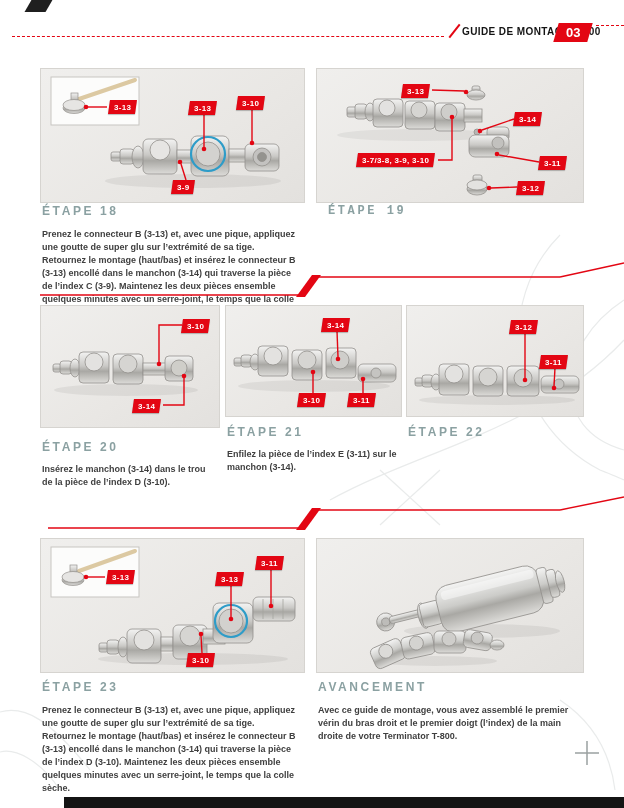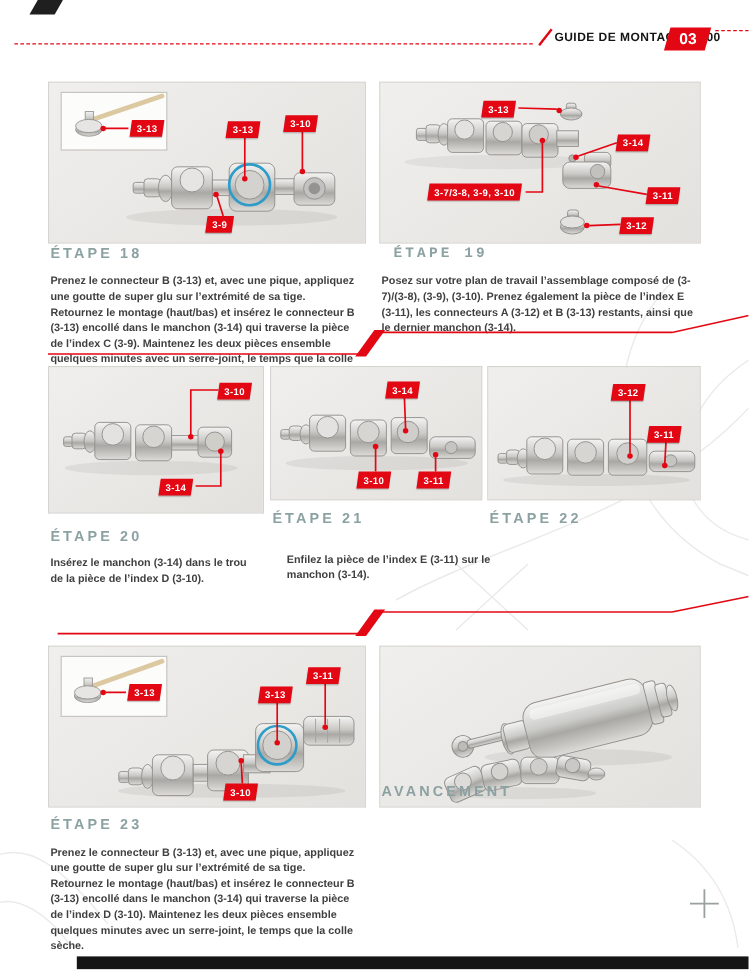--- a/index.html
+++ b/index.html
@@ -162,21 +162,20 @@
     <div class="plabel" style="left:85px;top:15px;"><span>3-13</span></div>
     <div class="plabel" style="left:197px;top:43px;"><span>3-14</span></div>
     <div class="plabel" style="left:40px;top:84px;"><span>3-7/3-8, 3-9, 3-10</span></div>
     <div class="plabel" style="left:222px;top:87px;"><span>3-11</span></div>
     <div class="plabel" style="left:200px;top:112px;"><span>3-12</span></div>
   </figure>
 
   <h2 class="step-h" style="left:42px;top:205px;margin:0;">ÉTAPE 18</h2>
   <p class="step-p" style="left:42px;top:228px;width:258px;margin:0;">Prenez le connecteur B (3-13) et, avec une pique, appliquez une goutte de super glu sur l’extrémité de sa tige. Retournez le montage (haut/bas) et insérez le connecteur B (3-13) encollé dans le manchon (3-14) qui traverse la pièce de l’index C (3-9). Maintenez les deux pièces ensemble quelques minutes avec un serre-joint, le temps que la colle sèche.</p>
   <h2 class="step-h" style="left:328px;top:205px;margin:0;font-family:Liberation Mono, monospace;">ÉTAPE 19</h2>
-  <p class="step-p" style="left:318px;top:228px;width:264px;margin:0;">Posez sur votre plan de travail l’assemblage composé de (3-7)/(3-8), (3-9), (3-10). Prenez également la pièce de l’index E (3-11), les connecteurs A (3-12) et B (3-13) restants, ainsi que le dernier manchon (3-14).</p>
 
   <svg class="abs" style="left:0;top:0;pointer-events:none;" width="624" height="808" viewBox="0 0 624 808">
     <g stroke="#e30613" stroke-width="1.3" fill="#e30613">
       <line x1="40" y1="295" x2="299" y2="295"></line>
       <polygon points="296,297 305,297 321,275 312,275" stroke="none"></polygon>
       <line x1="318" y1="277" x2="560" y2="277"></line>
       <line x1="560" y1="277" x2="624" y2="263"></line>
     </g>
   </svg>
 
@@ -289,21 +288,21 @@
           <circle cx="147" cy="82" r="2.3"></circle>
       </g>
     </svg>
     <div class="plabel" style="left:103px;top:14px;"><span>3-12</span></div>
     <div class="plabel" style="left:133px;top:49px;"><span>3-11</span></div>
   </figure>
 
   <h2 class="step-h" style="left:42px;top:441px;margin:0;">ÉTAPE 20</h2>
   <p class="step-p" style="left:42px;top:463px;width:172px;margin:0;">Insérez le manchon (3-14) dans le trou de la pièce de l’index D (3-10).</p>
   <h2 class="step-h" style="left:227px;top:426px;margin:0;">ÉTAPE 21</h2>
-  <p class="step-p" style="left:227px;top:448px;width:172px;margin:12px;">Enfilez la pièce de l’index E (3-11) sur le manchon (3-14).</p>
+  <p class="step-p" style="left:227px;top:448px;width:172px;margin:0;">Enfilez la pièce de l’index E (3-11) sur le manchon (3-14).</p>
   <h2 class="step-h" style="left:408px;top:426px;margin:0;text-align:right;">ÉTAPE 22</h2>
 
   <svg class="abs" style="left:0;top:0;pointer-events:none;" width="624" height="808" viewBox="0 0 624 808">
     <g stroke="#e30613" stroke-width="1.3" fill="#e30613">
       <line x1="48" y1="528" x2="299" y2="528"></line>
       <polygon points="296,530 305,530 321,508 312,508" stroke="none"></polygon>
       <line x1="318" y1="510" x2="560" y2="510"></line>
       <line x1="560" y1="510" x2="624" y2="497"></line>
     </g>
   </svg>
@@ -405,21 +404,22 @@
             <rect x="147" y="92" width="28" height="18" rx="5"></rect>
             <circle cx="160" cy="99" r="6" fill="#c9c8c5"></circle>
           </g>
         <ellipse cx="180" cy="106" rx="7" ry="5"></ellipse>
       </g>
     </svg>
   </figure>
 
   <h2 class="step-h" style="left:42px;top:681px;margin:0;">ÉTAPE 23</h2>
   <p class="step-p" style="left:42px;top:704px;width:258px;margin:0;">Prenez le connecteur B (3-13) et, avec une pique, appliquez une goutte de super glu sur l’extrémité de sa tige. Retournez le montage (haut/bas) et insérez le connecteur B (3-13) encollé dans le manchon (3-14) qui traverse la pièce de l’index D (3-10). Maintenez les deux pièces ensemble quelques minutes avec un serre-joint, le temps que la colle sèche.</p>
-  <h2 class="step-h" style="left:318px;top:653px;margin:0;">AVANCEMENT</h2>
+  <h2 class="step-h" style="left:318px;top:681px;margin:0;">AVANCEMENT</h2>
+  <p class="step-p" style="left:318px;top:704px;width:266px;margin:0;">Avec ce guide de montage, vous avez assemblé le premier vérin du bras droit et le premier doigt (l’index) de la main droite de votre Terminator T-800.</p>
 
   <svg class="abs" style="left:574px;top:740px;" width="26" height="26" viewBox="0 0 26 26">
     <line x1="13" y1="1" x2="13" y2="25" stroke="#9aa0a0" stroke-width="1.5"></line>
     <line x1="1" y1="13" x2="25" y2="13" stroke="#9aa0a0" stroke-width="1.5"></line>
   </svg>
   <div class="footer-bar"></div>
 
 </div>
 
 </body></html>

